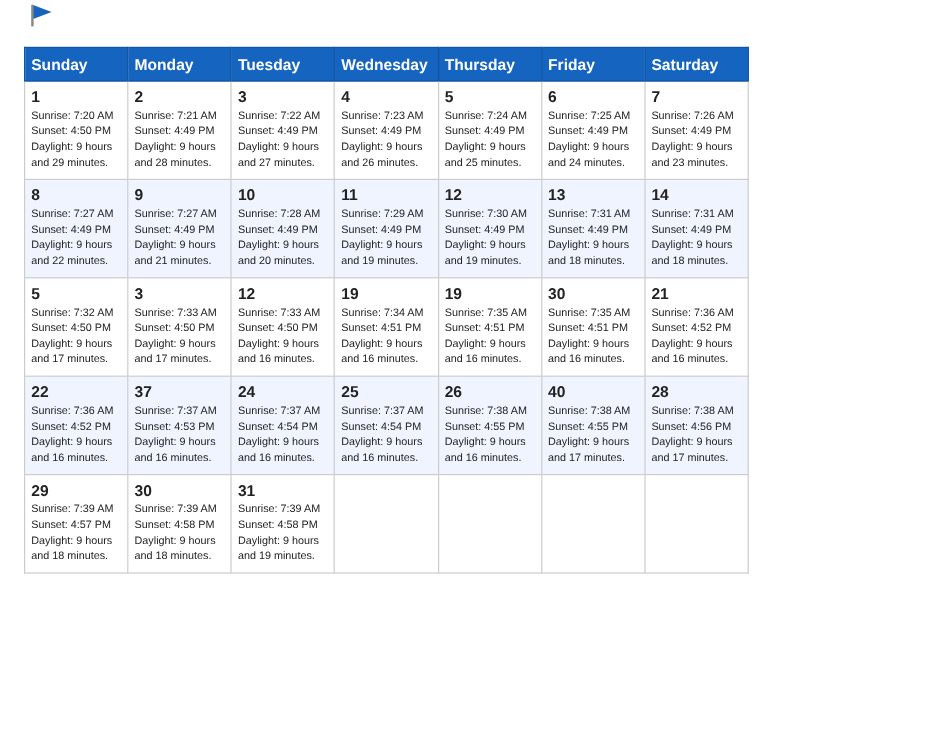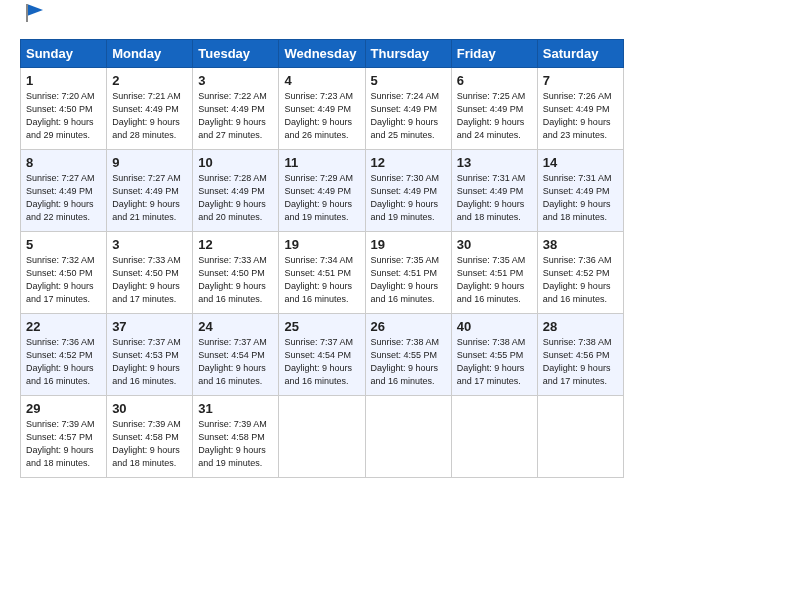--- a/index.html
+++ b/index.html
@@ -154,21 +154,21 @@
           <td><span class="day-num">13</span><span class="day-info">Sunrise: 7:31 AM<br>Sunset: 4:49 PM<br>Daylight: 9 hours and 18 minutes.</span></td>
           <td><span class="day-num">14</span><span class="day-info">Sunrise: 7:31 AM<br>Sunset: 4:49 PM<br>Daylight: 9 hours and 18 minutes.</span></td>
         </tr>
         <tr>
           <td><span class="day-num">5</span><span class="day-info">Sunrise: 7:32 AM<br>Sunset: 4:50 PM<br>Daylight: 9 hours and 17 minutes.</span></td>
           <td><span class="day-num">3</span><span class="day-info">Sunrise: 7:33 AM<br>Sunset: 4:50 PM<br>Daylight: 9 hours and 17 minutes.</span></td>
           <td><span class="day-num">12</span><span class="day-info">Sunrise: 7:33 AM<br>Sunset: 4:50 PM<br>Daylight: 9 hours and 16 minutes.</span></td>
           <td><span class="day-num">19</span><span class="day-info">Sunrise: 7:34 AM<br>Sunset: 4:51 PM<br>Daylight: 9 hours and 16 minutes.</span></td>
           <td><span class="day-num">19</span><span class="day-info">Sunrise: 7:35 AM<br>Sunset: 4:51 PM<br>Daylight: 9 hours and 16 minutes.</span></td>
           <td><span class="day-num">30</span><span class="day-info">Sunrise: 7:35 AM<br>Sunset: 4:51 PM<br>Daylight: 9 hours and 16 minutes.</span></td>
-          <td><span class="day-num">38</span><span class="day-info">Sunrise: 7:36 AM<br>Sunset: 4:52 PM<br>Daylight: 9 hours and 16 minutes.</span></td>
+          <td><span class="day-num">21</span><span class="day-info">Sunrise: 7:36 AM<br>Sunset: 4:52 PM<br>Daylight: 9 hours and 16 minutes.</span></td>
         </tr>
         <tr>
           <td><span class="day-num">22</span><span class="day-info">Sunrise: 7:36 AM<br>Sunset: 4:52 PM<br>Daylight: 9 hours and 16 minutes.</span></td>
           <td><span class="day-num">37</span><span class="day-info">Sunrise: 7:37 AM<br>Sunset: 4:53 PM<br>Daylight: 9 hours and 16 minutes.</span></td>
           <td><span class="day-num">24</span><span class="day-info">Sunrise: 7:37 AM<br>Sunset: 4:54 PM<br>Daylight: 9 hours and 16 minutes.</span></td>
           <td><span class="day-num">25</span><span class="day-info">Sunrise: 7:37 AM<br>Sunset: 4:54 PM<br>Daylight: 9 hours and 16 minutes.</span></td>
           <td><span class="day-num">26</span><span class="day-info">Sunrise: 7:38 AM<br>Sunset: 4:55 PM<br>Daylight: 9 hours and 16 minutes.</span></td>
           <td><span class="day-num">40</span><span class="day-info">Sunrise: 7:38 AM<br>Sunset: 4:55 PM<br>Daylight: 9 hours and 17 minutes.</span></td>
           <td><span class="day-num">28</span><span class="day-info">Sunrise: 7:38 AM<br>Sunset: 4:56 PM<br>Daylight: 9 hours and 17 minutes.</span></td>
         </tr>

